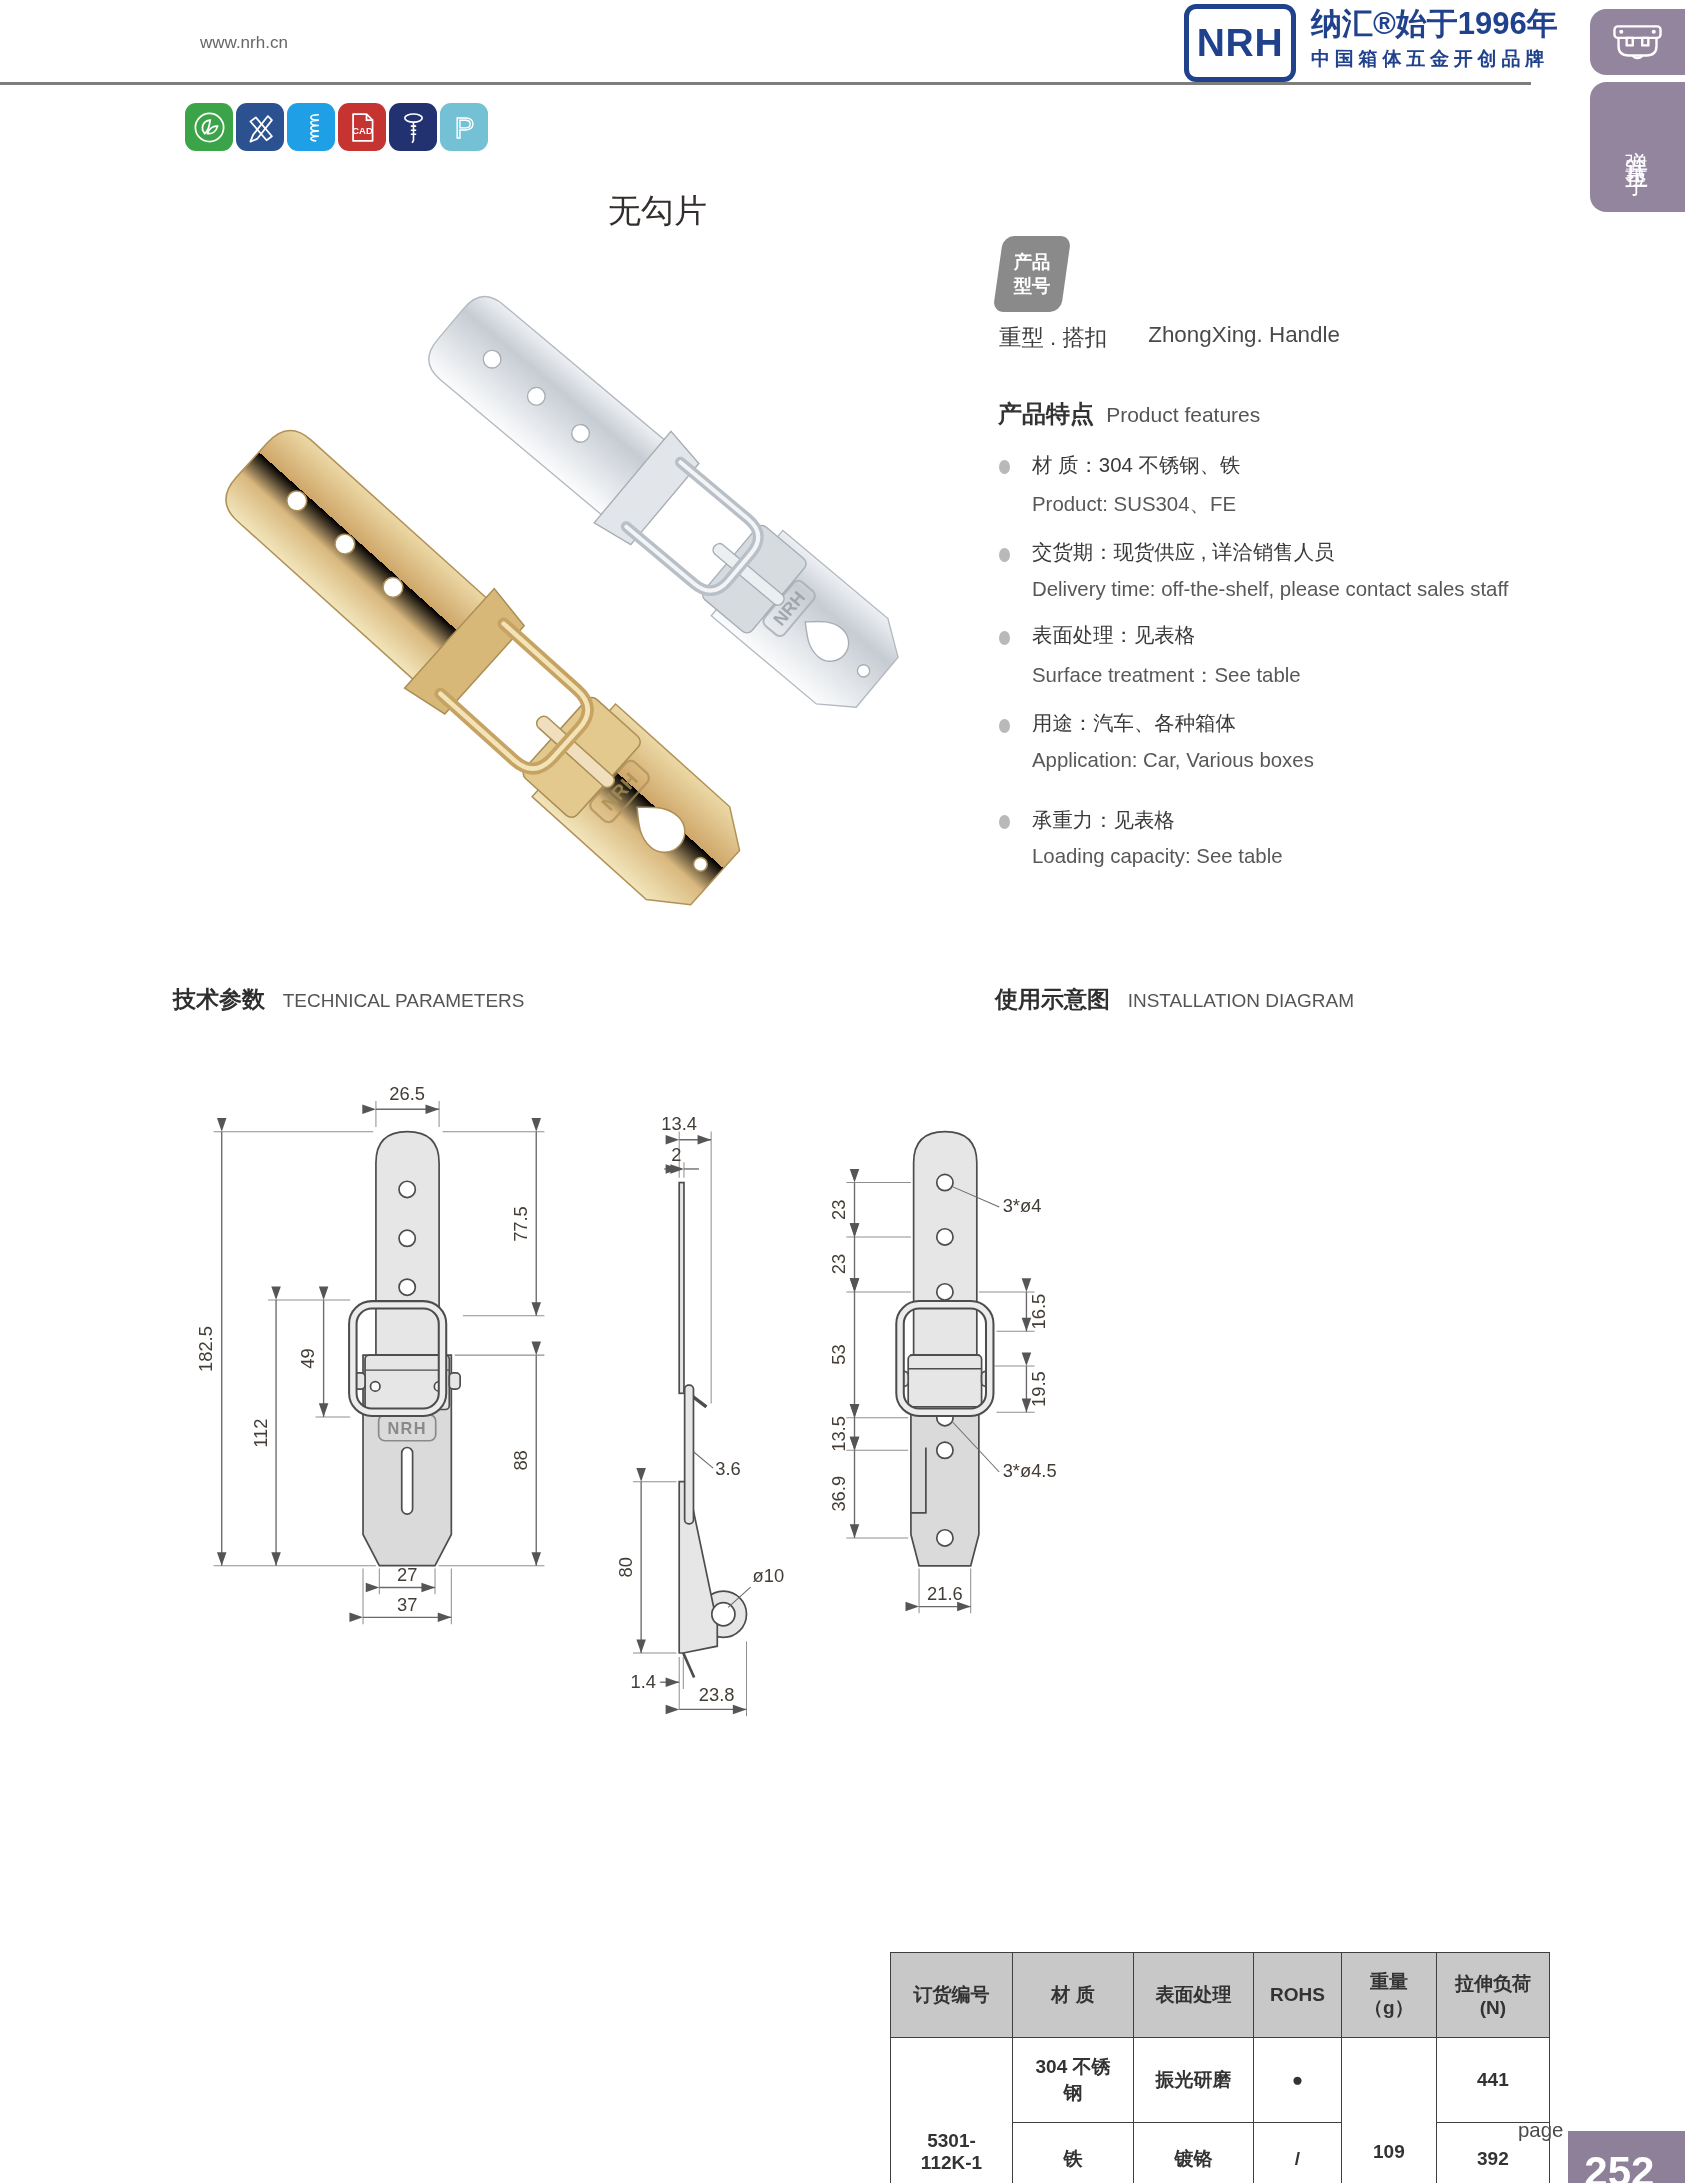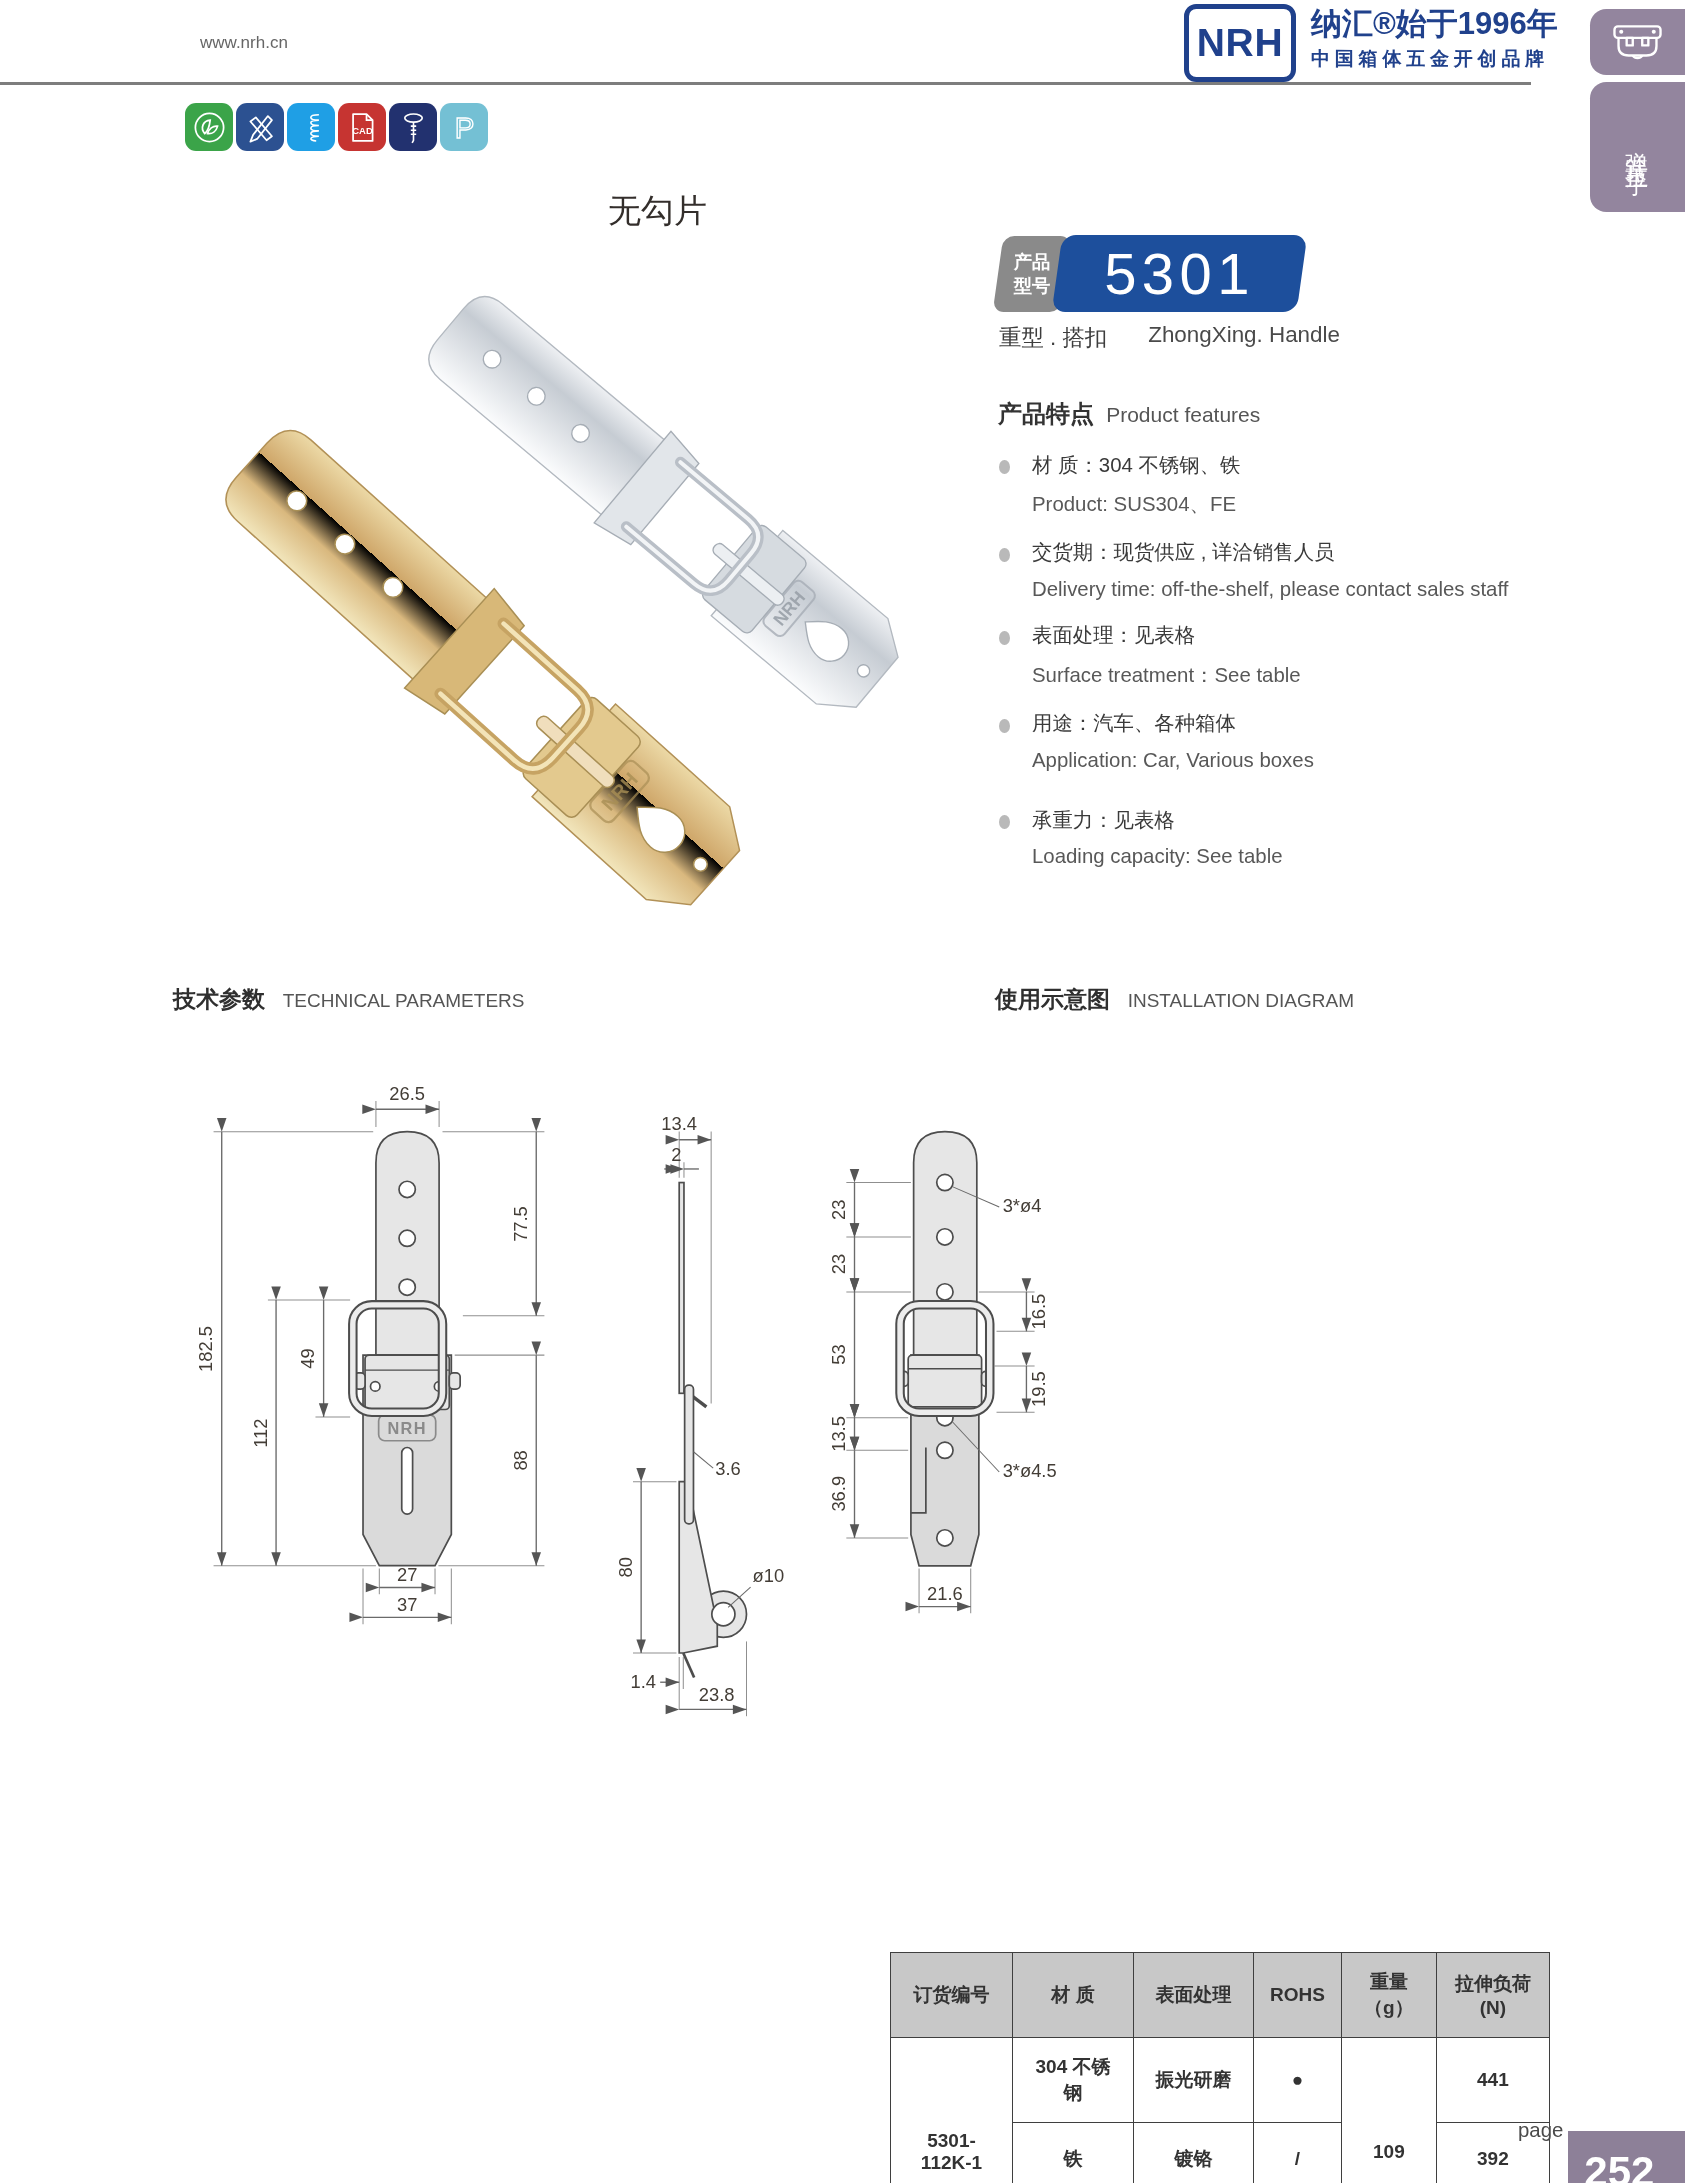--- a/index.html
+++ b/index.html
@@ -213,24 +213,20 @@
       <path d="M-62,-30 L-62,100 Q-62,136 -26,136 L26,136 Q62,136 62,100 L62,-30" fill="none" stroke="#f2f4f6" stroke-width="6" stroke-linecap="round"></path>
     </g>
   </svg>
 
   <div class="abs model-tag">
     <div class="bg"></div>
     <div class="txt">
       <span>产品</span>
       <span>型号</span>
     </div>
-  </div>
-  <div class="abs banner">
-    <div class="bg"></div>
-    <div class="txt">5301</div>
   </div>
   <div class="abs subtitle">
     <span class="cn">重型 . 搭扣</span>
     <span class="en">ZhongXing. Handle</span>
   </div>
 
   <div class="abs features">
     <div class="feat-head">
       <span class="cn">产品特点</span><span class="en">Product features</span>
     </div>

